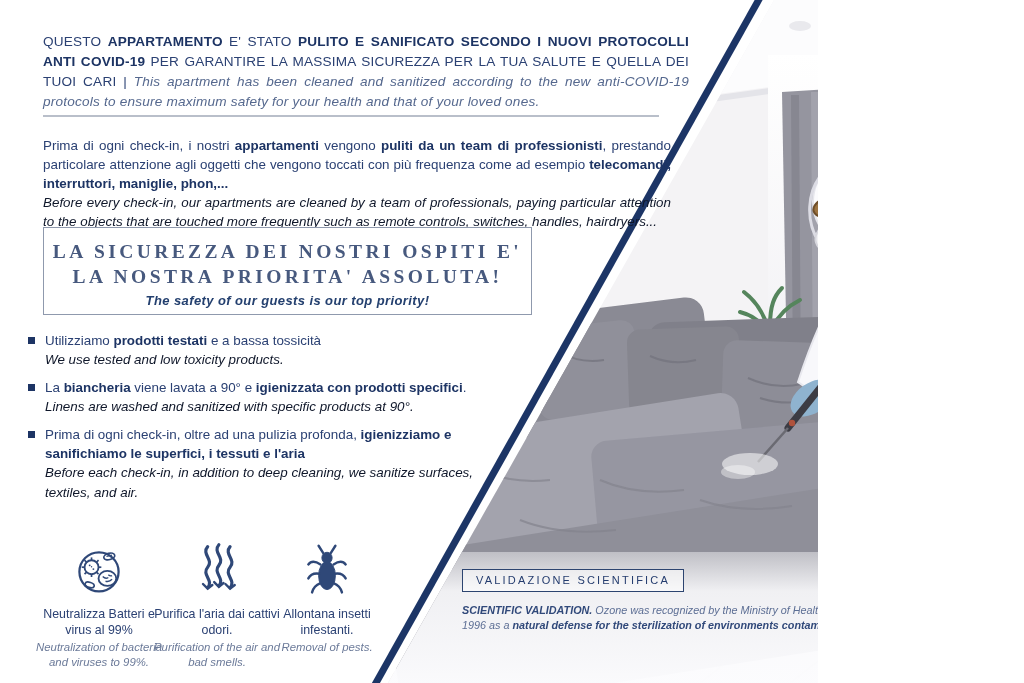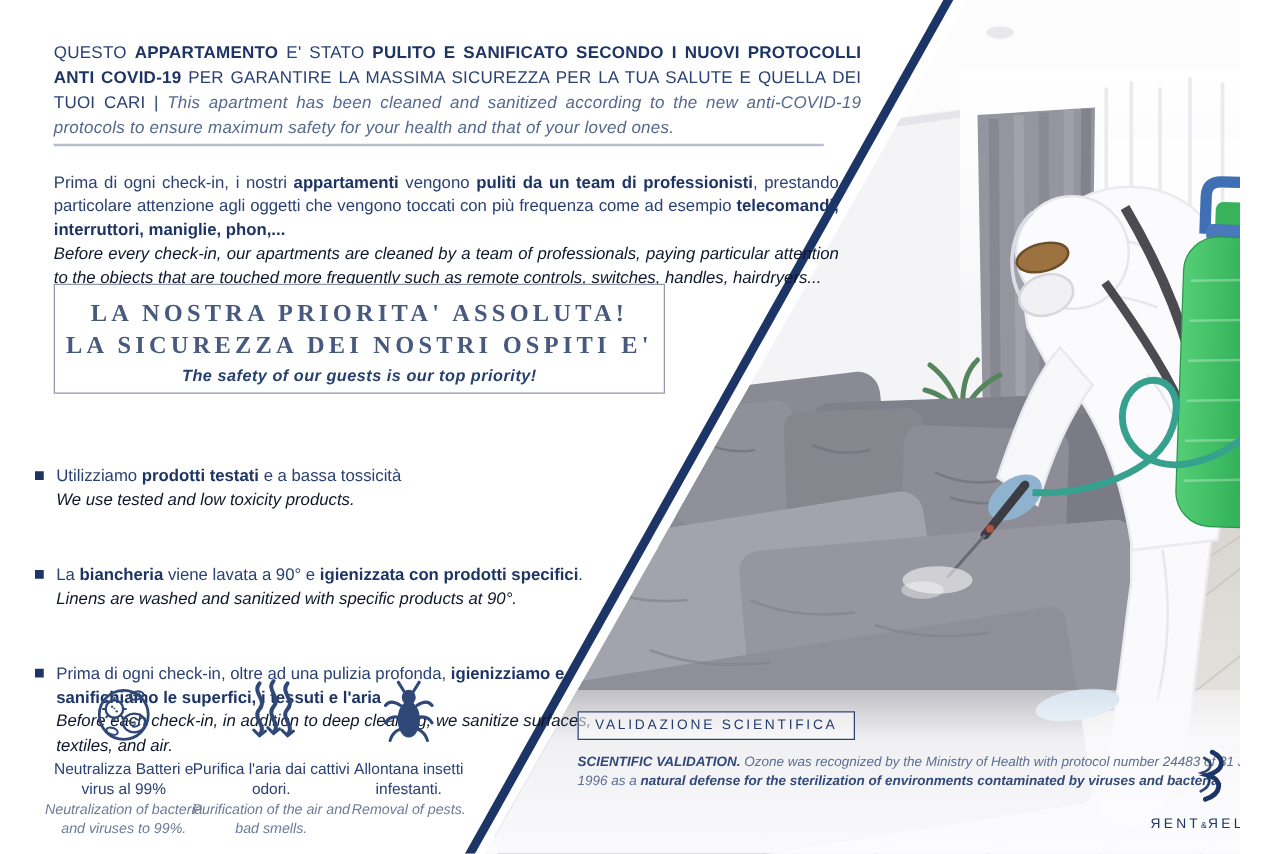--- a/index.html
+++ b/index.html
@@ -1,33 +1,33 @@
 <!DOCTYPE html>
 <html><head>
 <meta charset="utf-8">
 <style>
   html,body{margin:0;padding:0;background:#fff;}
-  .page{position:relative;width:992px;height:683px;background:#ffffff;overflow:hidden;
+  .page{position:relative;width:818px;height:683px;background:#ffffff;overflow:hidden;
         font-family:"Liberation Sans",sans-serif;color:#2b4173;}
   
   .p1{position:absolute;left:43px;top:18px;width:646px;font-size:13.6px;line-height:20px;
       text-align:justify;letter-spacing:.2px;color:#2b4173;}
   .p1 b,.p2 b,.li b{color:#1d3464;}
   .en-inline{font-style:italic;color:#55688e;font-weight:400;}
   .divider{position:absolute;left:43px;top:115px;width:616px;height:1.5px;background:#b9bfca;}
   .p2{position:absolute;left:43px;top:124px;width:628px;font-size:13.4px;line-height:18.8px;
       text-align:justify;color:#2b4173;}
   .p2 .en-block,.li .en{display:block;font-style:italic;color:#0f172a;}
   .titlebox{position:absolute;left:43px;top:227px;width:487px;height:86px;border:1.5px solid #8f99ad;
       text-align:center;background:#fff;}
   .t1{margin-top:11px;font-family:"Liberation Serif",serif;font-weight:700;font-size:19.5px;
       line-height:25px;letter-spacing:3.4px;color:#47597e;}
   .t2{margin-top:4px;font-size:13px;font-weight:700;font-style:italic;color:#24406f;letter-spacing:.4px;}
   .bullets{position:absolute;left:28px;top:331px;width:452px;}
-  .li{position:relative;padding-left:17px;margin-bottom:8px;font-size:13.4px;line-height:19.4px;color:#2b4173;margin-top:40px;}
+  .li{position:relative;padding-left:17px;margin-bottom:8px;font-size:13.4px;line-height:19.4px;color:#2b4173;}
   .sq{position:absolute;left:0;top:6px;width:7px;height:7px;background:#1d3464;}
   
   .feat{position:absolute;top:542px;width:128px;text-align:center;}
   .fico{width:56px;height:56px;display:inline-block;}
   .fico2{width:44px;height:56px;display:inline-block;}
   .fit{font-size:12.4px;font-weight:400;color:#2b4173;line-height:16px;margin-top:4px;}
   .fen{font-size:11.4px;font-style:italic;color:#6b7a99;line-height:14.5px;margin-top:2px;}
   
   .vbadge{position:absolute;left:462px;top:569px;border:1.5px solid #2c4470;padding:4px 13px 5px;
       font-size:11px;letter-spacing:2.2px;color:#243c6e;background:rgba(255,255,255,.55);}
@@ -217,22 +217,22 @@
   </svg>
 
   <p class="p1"><span>QUESTO </span><b>APPARTAMENTO</b><span> E' STATO </span><b>PULITO E SANIFICATO SECONDO I NUOVI PROTOCOLLI ANTI COVID-19</b><span> PER GARANTIRE LA MASSIMA SICUREZZA PER LA TUA SALUTE E QUELLA DEI TUOI CARI | </span><span class="en-inline">This apartment has been cleaned and sanitized according to the new anti-COVID-19 protocols to ensure maximum safety for your health and that of your loved ones.</span></p>
 
   <div class="divider"></div>
 
   <p class="p2"><span>Prima di ogni check-in, i nostri </span><b>appartamenti</b><span> vengono </span><b>puliti da un team di professionisti</b><span>, prestando particolare attenzione agli oggetti che vengono toccati con più frequenza come ad esempio </span><b>telecomandi, interruttori, maniglie, phon,...</b><span class="en-block">Before every check-in, our apartments are cleaned by a team of professionals, paying particular attention to the objects that are touched more frequently such as remote controls, switches, handles, hairdryers...</span></p>
 
   <div class="titlebox">
     <div class="t1">
+      <div>LA SICUREZZA DEI NOSTRI OSPITI E'</div>
       <div>LA NOSTRA PRIORITA' ASSOLUTA!</div>
-      <div>LA SICUREZZA DEI NOSTRI OSPITI E'</div>
     </div>
     <div class="t2">The safety of our guests is our top priority!</div>
   </div>
 
   <div class="bullets">
     <div class="li"><span class="sq"></span><span>Utilizziamo </span><b>prodotti testati</b><span> e a bassa tossicità</span><b></b><span></span><span class="en">We use tested and low toxicity products.</span></div>
     <div class="li"><span class="sq"></span><span>La </span><b>biancheria</b><span> viene lavata a 90° e </span><b>igienizzata con prodotti specifici</b><span>.</span><span class="en">Linens are washed and sanitized with specific products at 90°.</span></div>
     <div class="li"><span class="sq"></span><span>Prima di ogni check-in, oltre ad una pulizia profonda, </span><b>igienizziamo e sanifichiamo le superfici, i tessuti e l'aria</b><span></span><b></b><span></span><span class="en">Before each check-in, in addition to deep cleaning, we sanitize surfaces, textiles, and air.</span></div>
   </div>
 

